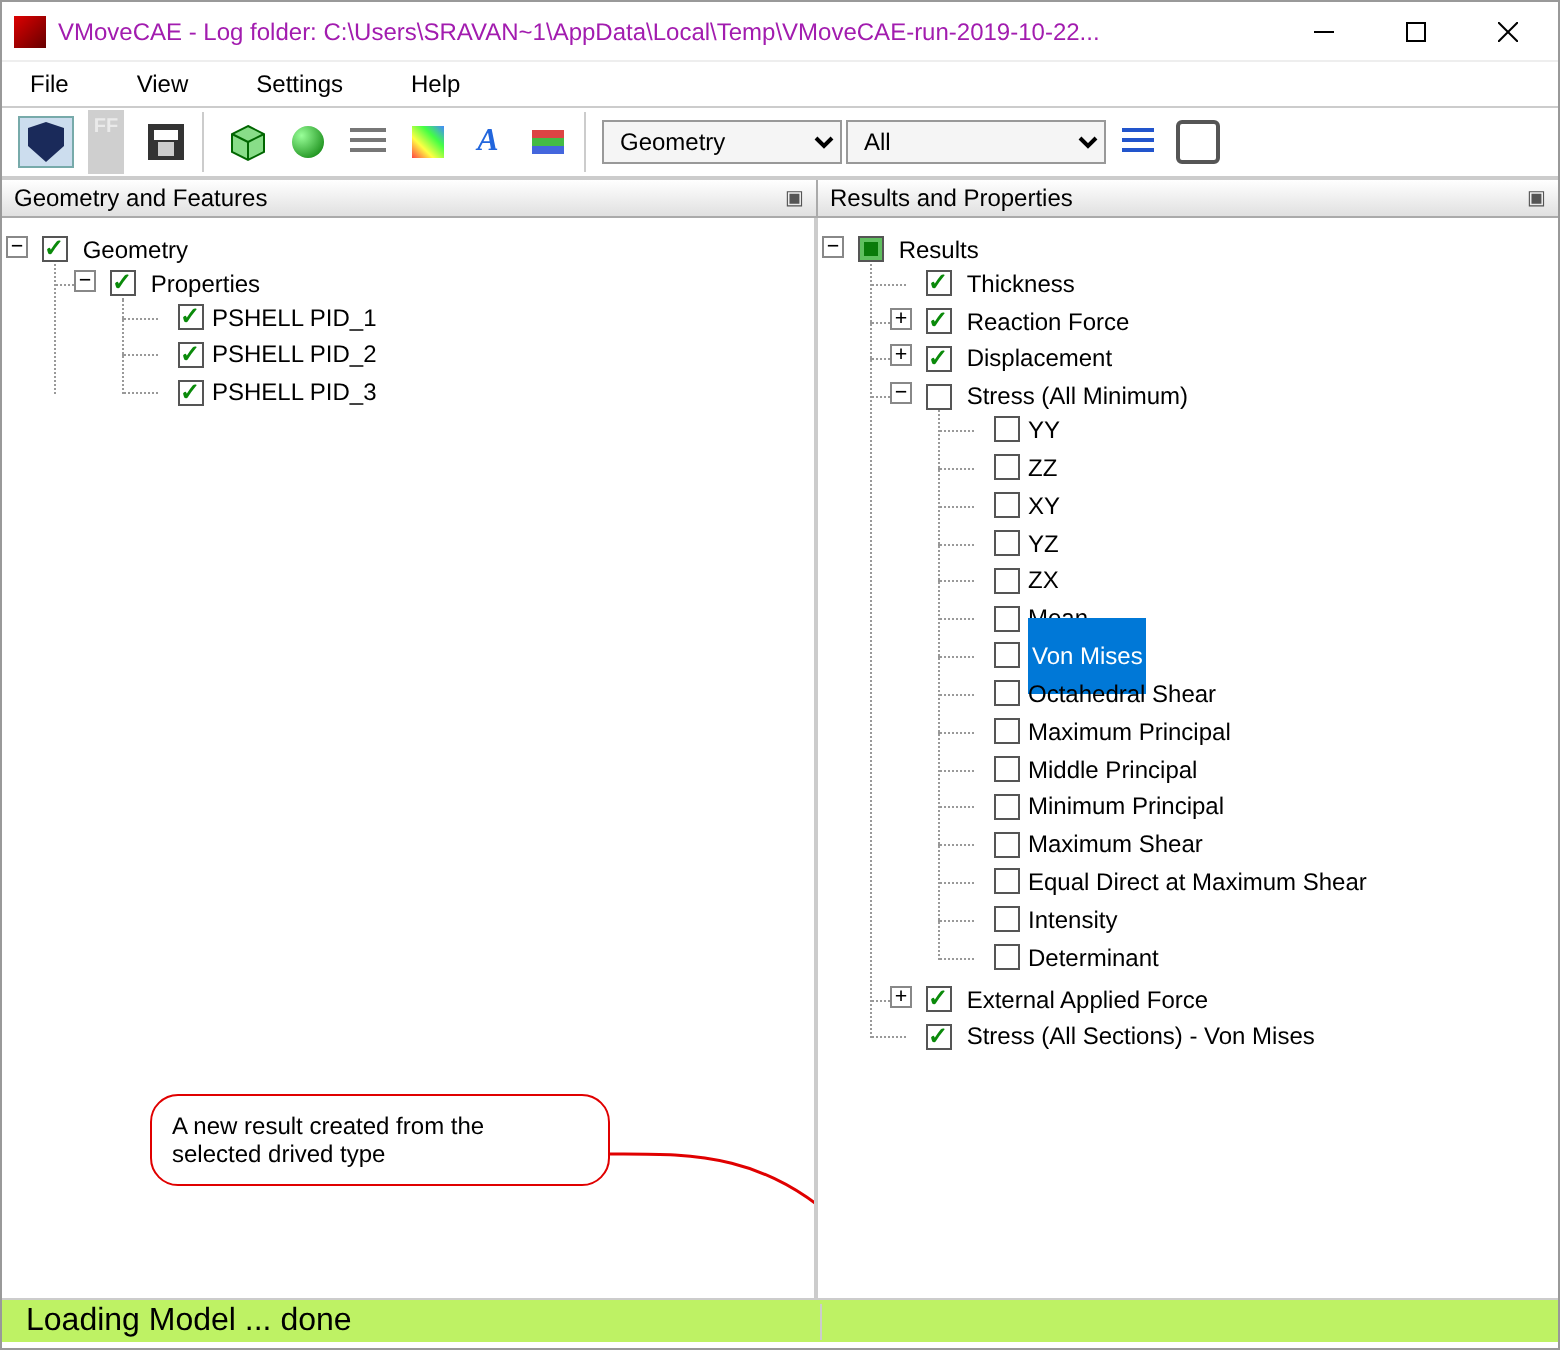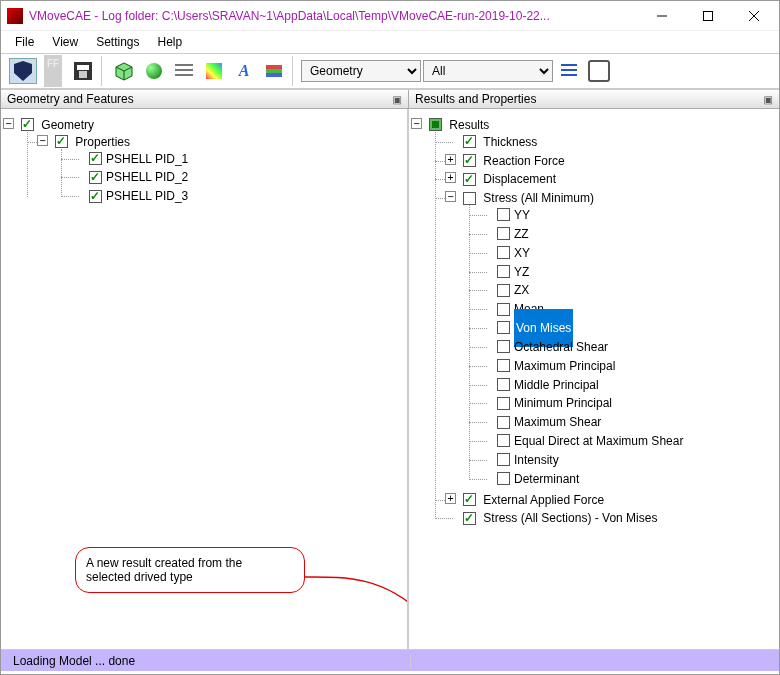--- a/index.html
+++ b/index.html
@@ -17,21 +17,21 @@
   background: #fff;
   display: flex;
   align-items: center;
   padding: 0 2px 0 6px;
   border-bottom: 1px solid #eee;
 }
 .titlebar .app-icon { width: 16px; height: 16px; background: linear-gradient(135deg,#d00,#600); margin-right: 6px; }
 .titlebar .title { flex: 1; font-size: 12px; color: #a21caf; white-space: nowrap; overflow: hidden; text-overflow: ellipsis; }
 .win-controls { display: flex; }
 .win-btn { width: 46px; height: 30px; display: flex; align-items: center; justify-content: center; color: #000; }
-.menubar { height: 22px; display: flex; align-items: center; gap: 2px; padding: 0 6px; }
+.menubar { height: 22px; display: flex; align-items: center; gap: 18px; padding: 0 6px; }
 .menubar .menu-item { padding: 2px 8px; }
 .toolbar-row { display:flex; align-items:center; padding:2px 4px; border-top:1px solid #ccc; border-bottom:1px solid #ccc; gap:4px; }
 .tool-group { display:flex; align-items:center; gap:2px; padding:0 4px; border-right:1px solid #ccc; height:30px; }
 .tool-group:last-child{border-right:none;}
 .tool-btn { width:28px; height:26px; display:flex; align-items:center; justify-content:center; border:1px solid transparent; }
 .tool-btn.active{ background:#cde; border:1px solid #7aa; }
 .tool-btn.disabled{ opacity:0.4; }
 select.combo { height:22px; font-size:12px; border:1px solid #999; background:#f5f5f5; padding:0 4px; }
 .combo.geometry{ width:120px; }
 .combo.filter{ width:130px; }
@@ -49,21 +49,21 @@
 ul.tree li::before{ content:""; position:absolute; left:-12px; top:10px; width:18px; border-top:1px dotted #999; }
 ul.tree > li::before{ display:none; }
 .exp { position:absolute; left:-2px; top:3px; width:11px; height:11px; border:1px solid #888; background:#fff; text-align:center; line-height:9px; font-size:10px; font-family:monospace; cursor:default; }
 .chk { display:inline-block; width:13px; height:13px; border:1px solid #555; vertical-align:middle; margin-right:4px; background:#fff; position:relative; }
 .chk.checked::after{ content:"✓"; position:absolute; left:0; top:-2px; font-size:12px; color:#0a8a0a; font-weight:bold; }
 .chk.mixed{ background:#5fbf5f; }
 .chk.mixed::after{ content:""; position:absolute; left:2px; top:2px; right:2px; bottom:2px; background:#0a7a0a; }
 .node-label{ vertical-align:middle; }
 .node-label.selected{ background:#0078d7; color:#fff; padding:12px 2px; }
 .indent-noexp { padding-left:4px; }
-.statusbar { height:22px; border-top:1px solid #ccc; display:flex; align-items:center; padding:0 6px; background:#c4b5fd; font-size:12px;}
+.statusbar { height:22px; border-top:1px solid #ccc; display:flex; align-items:center; padding:0 6px; background:#bef264; font-size:16px;}
 .status-section{ padding:0 6px; }
 .status-section:first-child{ flex:0 0 404px; border-right:1px solid #ccc; }
 
 .callout { position:absolute; left:74px; top:438px; width:230px; height:60px; }
 .callout-box{ border:1.5px solid #e00000; border-radius:14px; padding:8px 10px; text-align:left; font-size:12px; background:#fff; }
 .callout svg{ position:absolute; left:228px; top:18px; overflow:visible; pointer-events:none;}
 
 .ic-save{width:18px;height:18px;background:#333;position:relative;}
 .ic-save::before{content:"";position:absolute;left:3px;top:3px;right:3px;height:5px;background:#fff;}
 .ic-save::after{content:"";position:absolute;left:5px;bottom:2px;width:8px;height:7px;background:#ccc;}

